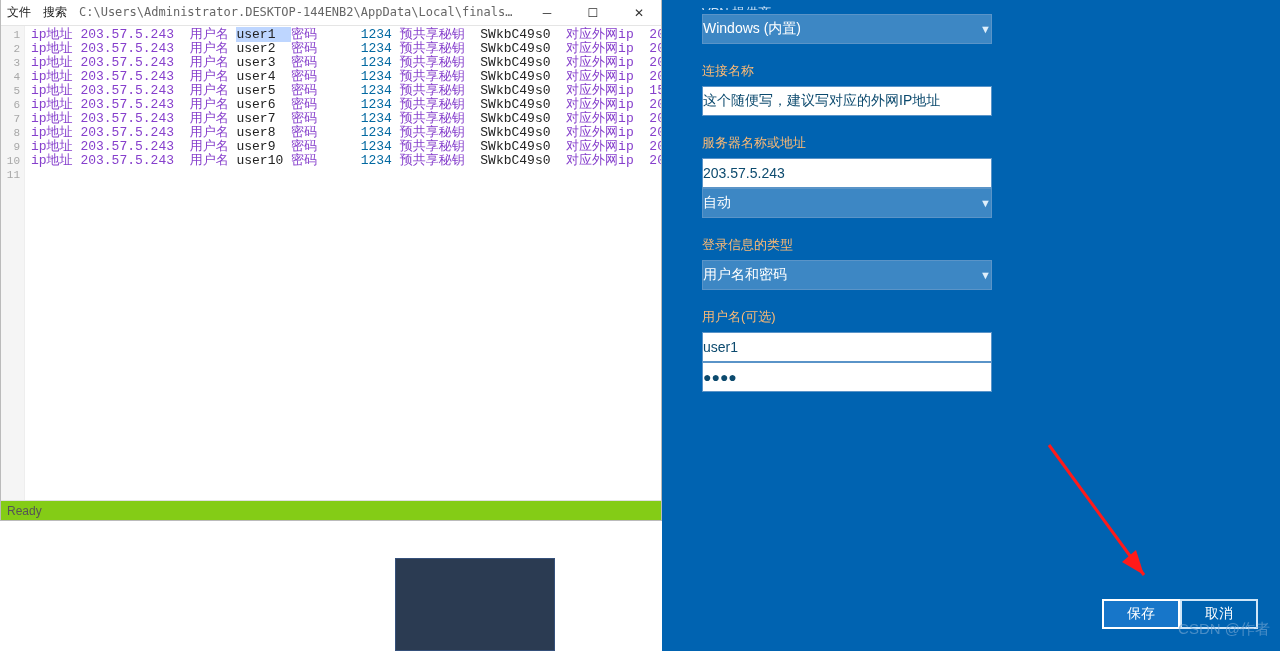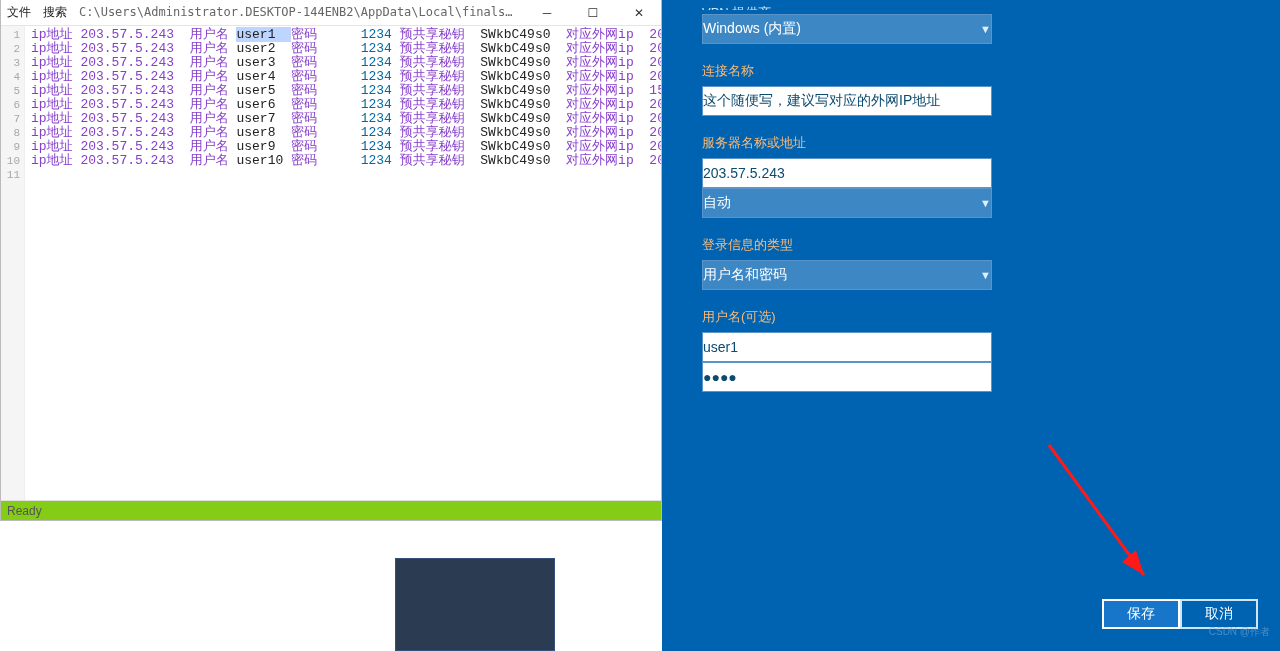--- a/index.html
+++ b/index.html
@@ -199,21 +199,21 @@
   .arrow {
     position: absolute;
     left: 1044px; top: 440px;
     width: 130px; height: 160px;
     pointer-events: none;
   }
 
   .watermark {
     position:absolute;
     right:10px; bottom:12px;
-    font-size:10px;
+    font-size:15px;
     color:#7aa9d4;
     opacity:.6;
   }
 </style>
 </head>
 <body>
 
 <div class="editor">
   <div class="editor-menubar">
     <span class="menu-item">文件</span>

